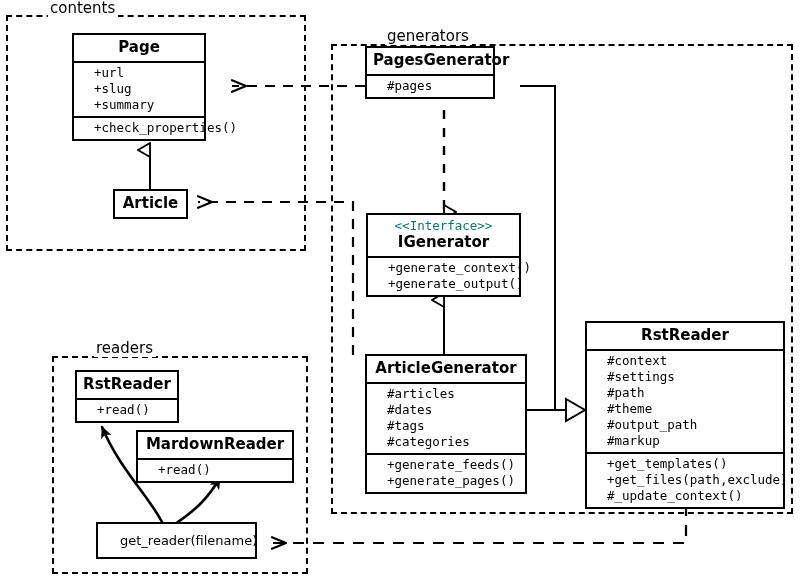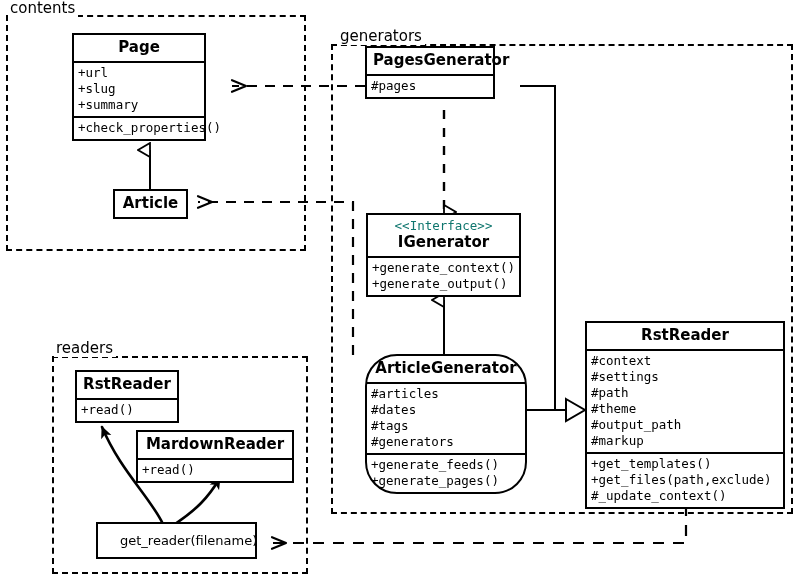--- a/index.html
+++ b/index.html
@@ -36,20 +36,21 @@
   }
   .package-label {
     position: absolute;
     font-family: "DejaVu Sans", sans-serif;
     font-size: 15px;
     color: #000;
     background: #ffffff;
     padding: 0 3px 0 2px;
     white-space: nowrap;
     line-height: 17px;
+    margin-left: 40px;
   }
 
   
   .uml-class {
     position: absolute;
     border: 2px solid #000;
     background: #ffffff;
     box-sizing: border-box;
     z-index: 5;
   }
@@ -77,20 +78,21 @@
     border-top: 2px solid #000;
     padding: 2px 0 3px 0;
   }
   .uml-feature {
     font-family: "DejaVu Sans Mono", monospace;
     font-size: 12.5px;
     color: #000;
     line-height: 16px;
     padding: 0 2px 0 4px;
     white-space: nowrap;
+    margin-left: 16px;
   }
   .uml-func {
     font-family: "DejaVu Sans", sans-serif;
     font-size: 13px;
     color: #000;
     text-align: center;
     line-height: 17px;
     padding: 8px 8px 8px 8px;
     white-space: nowrap;
   }
@@ -152,21 +154,21 @@
 
     <g>
       <path d="M 175 524 C 196 510 208 498 220 478" fill="none" stroke="#000" stroke-width="2.6" stroke-linecap="round" marker-end="url(#solid-arrow)"></path>
     </g>
   </svg>
 
   <div class="package" style="left:6px; top:15px; width:300px; height:236px;"></div>
   <div class="package-label" style="left:8px; top:0px;">contents</div>
 
   <div class="package" style="left:331px; top:44px; width:462px; height:470px;"></div>
-  <div class="package-label" style="left:338px; top:28px;">generators</div>
+  <div class="package-label" style="left:345px; top:28px;">generators</div>
 
   <div class="package" style="left:52px; top:356px; width:256px; height:218px;"></div>
   <div class="package-label" style="left:54px; top:340px;">readers</div>
 
   <div class="uml-class" style="left:72px; top:33px; width:134px;">
     <div class="uml-name">Page</div>
     <div class="uml-compartment">
       <div class="uml-feature">+url</div>
       <div class="uml-feature">+slug</div>
       <div class="uml-feature">+summary</div>
@@ -189,27 +191,27 @@
 
   <div class="uml-class" style="left:366px; top:213px; width:155px;">
     <div class="uml-stereotype">&lt;&lt;Interface&gt;&gt;</div>
     <div class="uml-name" style="padding-top:1px;">IGenerator</div>
     <div class="uml-compartment">
       <div class="uml-feature">+generate_context()</div>
       <div class="uml-feature">+generate_output()</div>
     </div>
   </div>
 
-  <div class="uml-class" style="left:365px; top:354px; width:162px;border-radius:32px;">
+  <div class="uml-class" style="left:365px; top:354px; width:162px;">
     <div class="uml-name">ArticleGenerator</div>
     <div class="uml-compartment">
       <div class="uml-feature">#articles</div>
       <div class="uml-feature">#dates</div>
       <div class="uml-feature">#tags</div>
-      <div class="uml-feature">#generators</div>
+      <div class="uml-feature">#categories</div>
     </div>
     <div class="uml-compartment">
       <div class="uml-feature">+generate_feeds()</div>
       <div class="uml-feature">+generate_pages()</div>
     </div>
   </div>
 
   <div class="uml-class" style="left:585px; top:321px; width:200px;">
     <div class="uml-name">RstReader</div>
     <div class="uml-compartment">

